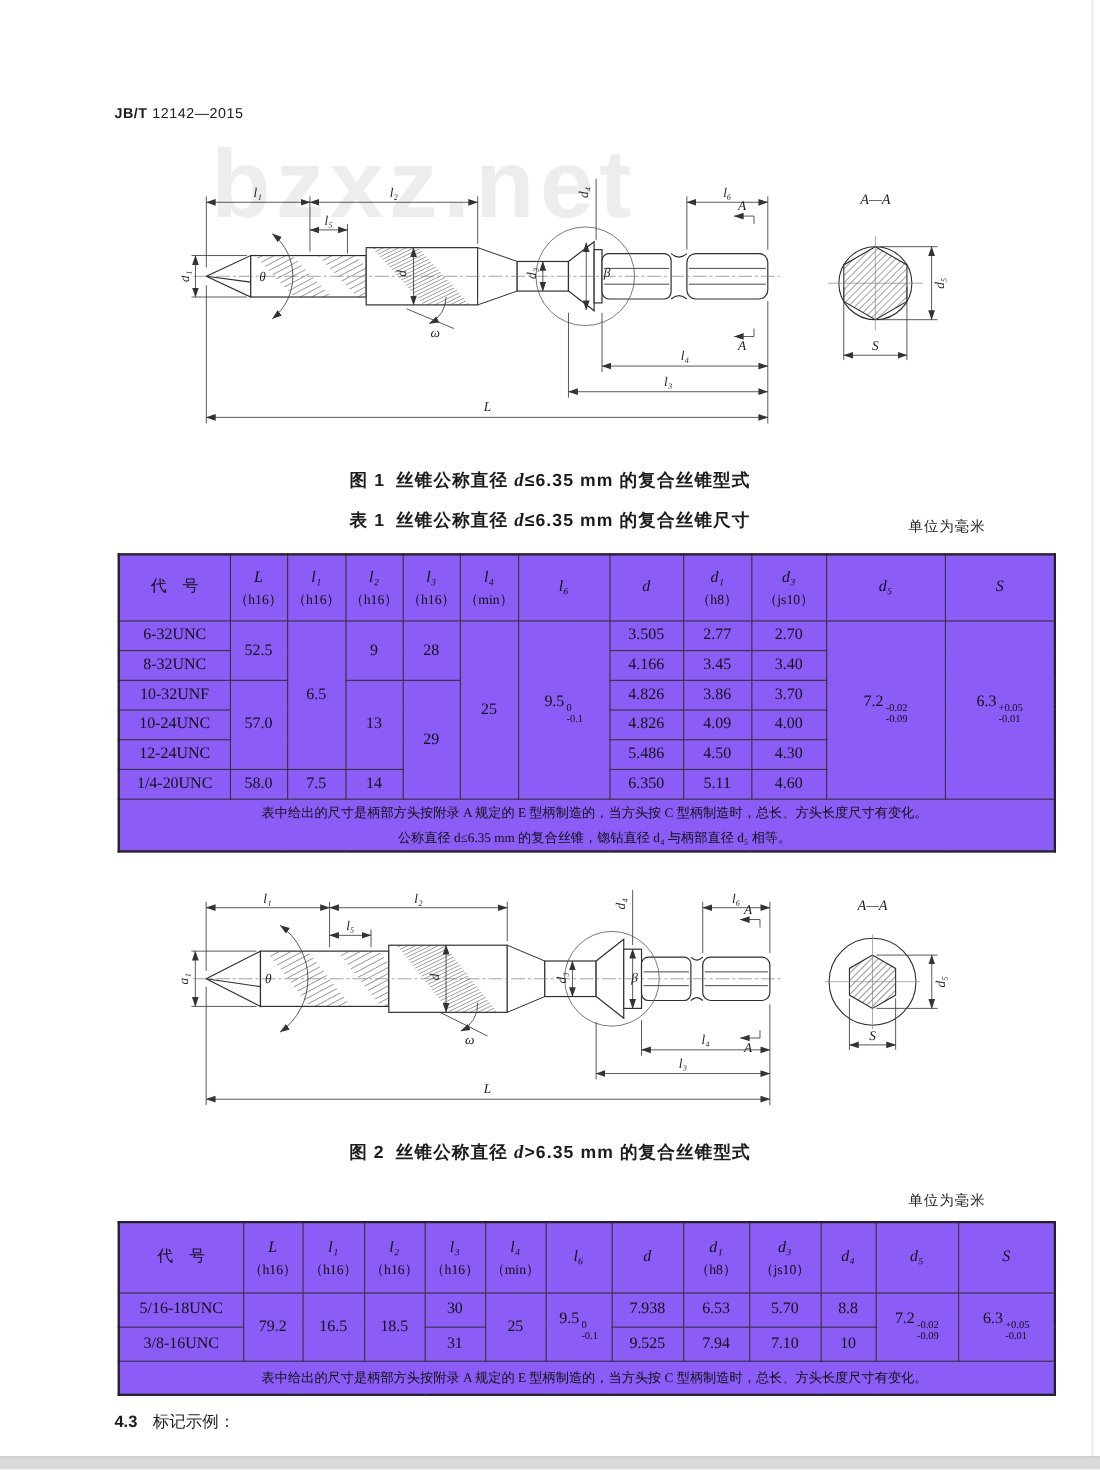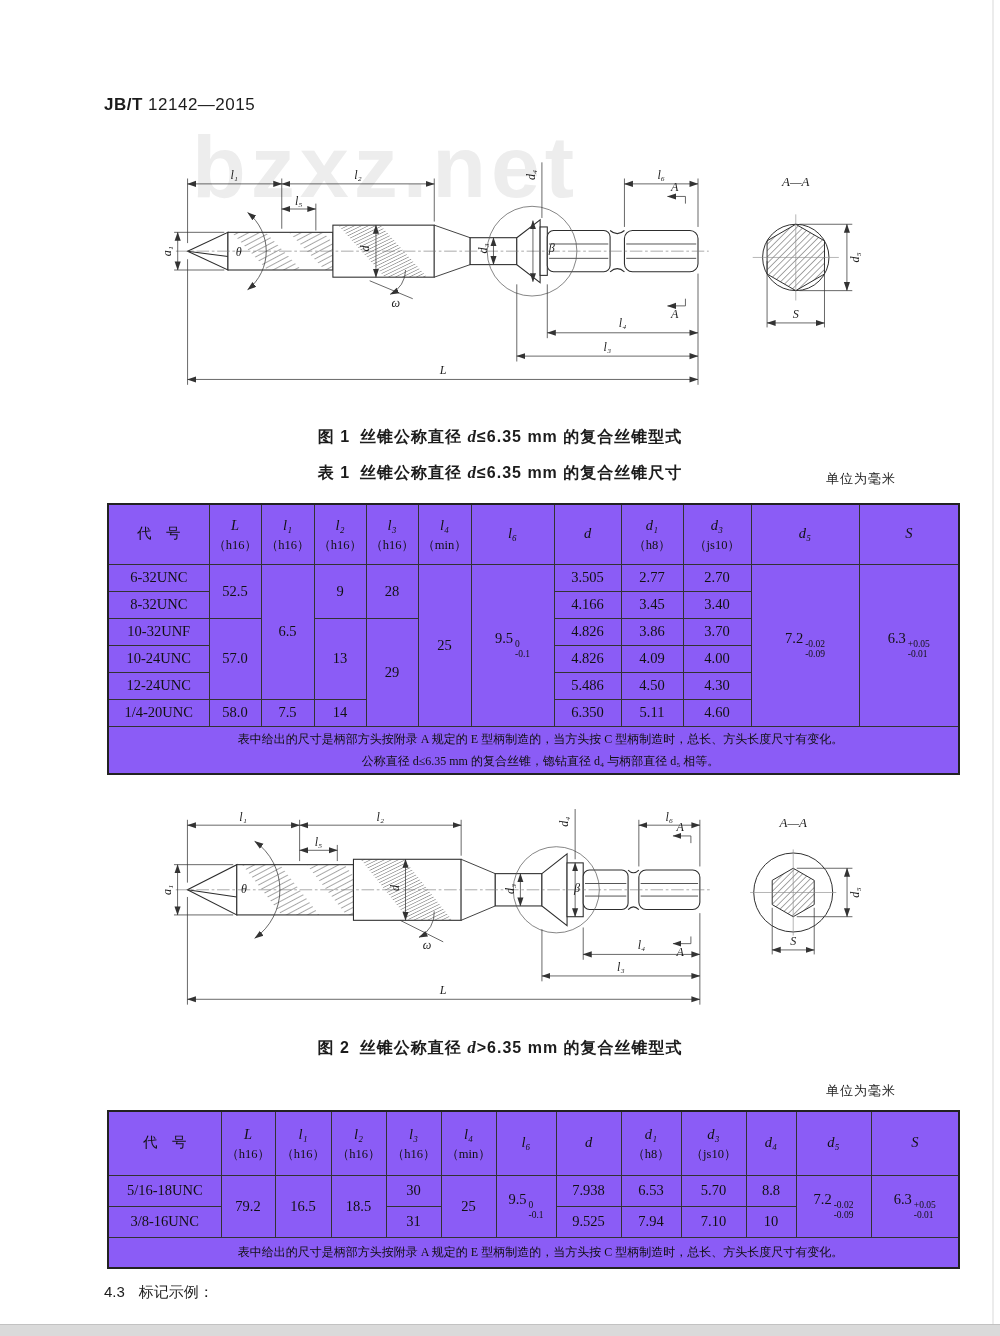--- a/index.html
+++ b/index.html
@@ -2,21 +2,21 @@
 <html><head>
 <meta charset="utf-8">
 <style>
   html,body{margin:0;padding:0}
   body{width:1000px;height:1336px;position:relative;background:#fdfdfd;overflow:hidden;
        font-family:"Liberation Sans",sans-serif;color:#1c1c1c}
   .page{position:absolute;inset:0;background:#ffffff}
   .edge-right{position:absolute;top:0;right:6px;width:2px;height:100%;background:#ececec}
   .bottom-bar{position:absolute;left:0;right:0;bottom:0;height:11px;background:#dadada;border-top:1px solid #c2c2c2}
 
-  .docnum{position:absolute;left:104px;top:95px;font-size:17px;letter-spacing:.5px}
+  .docnum{position:absolute;left:104px;top:95px;font-size:13px;letter-spacing:.5px}
   .docnum .b{font-weight:700}
 
   .watermark{position:absolute;left:192px;top:116px;font-size:88px;font-weight:800;
              letter-spacing:5px;color:#ededed;z-index:0;user-select:none;white-space:nowrap}
 
   svg.fig{position:absolute;z-index:1}
   svg.fig text{font-family:"Liberation Serif","DejaVu Serif",serif;font-style:italic;
                font-size:13.5px;fill:#1d1d1d;text-anchor:middle}
   svg.fig text.sec{font-size:14.5px}
 
@@ -36,21 +36,21 @@
   #t1 tbody tr{height:27px}
   #t2 tbody tr{height:31px}
   #t1 thead tr{height:60px}
   #t2 thead tr{height:64px}
   .tolstack{display:inline-flex;flex-direction:column;align-items:flex-start;
             font-size:9.5px;line-height:1.12;margin-left:2px;vertical-align:-0.4em;font-style:normal}
   td.note{ text-align:left;padding:7px 10px 7px 12px;font-size:12px;line-height:1.85;height:auto}
   td.note .ln{display:block;text-indent:14px}
 
   .sec43{position:absolute;left:104px;top:1283px;font-size:15px;z-index:2}
-  .sec43 .n{font-weight:400;margin-right:14px}
+  .sec43 .n{font-weight:700;margin-right:14px}
 </style>
 </head>
 <body>
 
 <div class="page">
 
   <div class="watermark">bzxz.net</div>
 
   <div class="docnum">
     <span class="b">JB/T</span>

